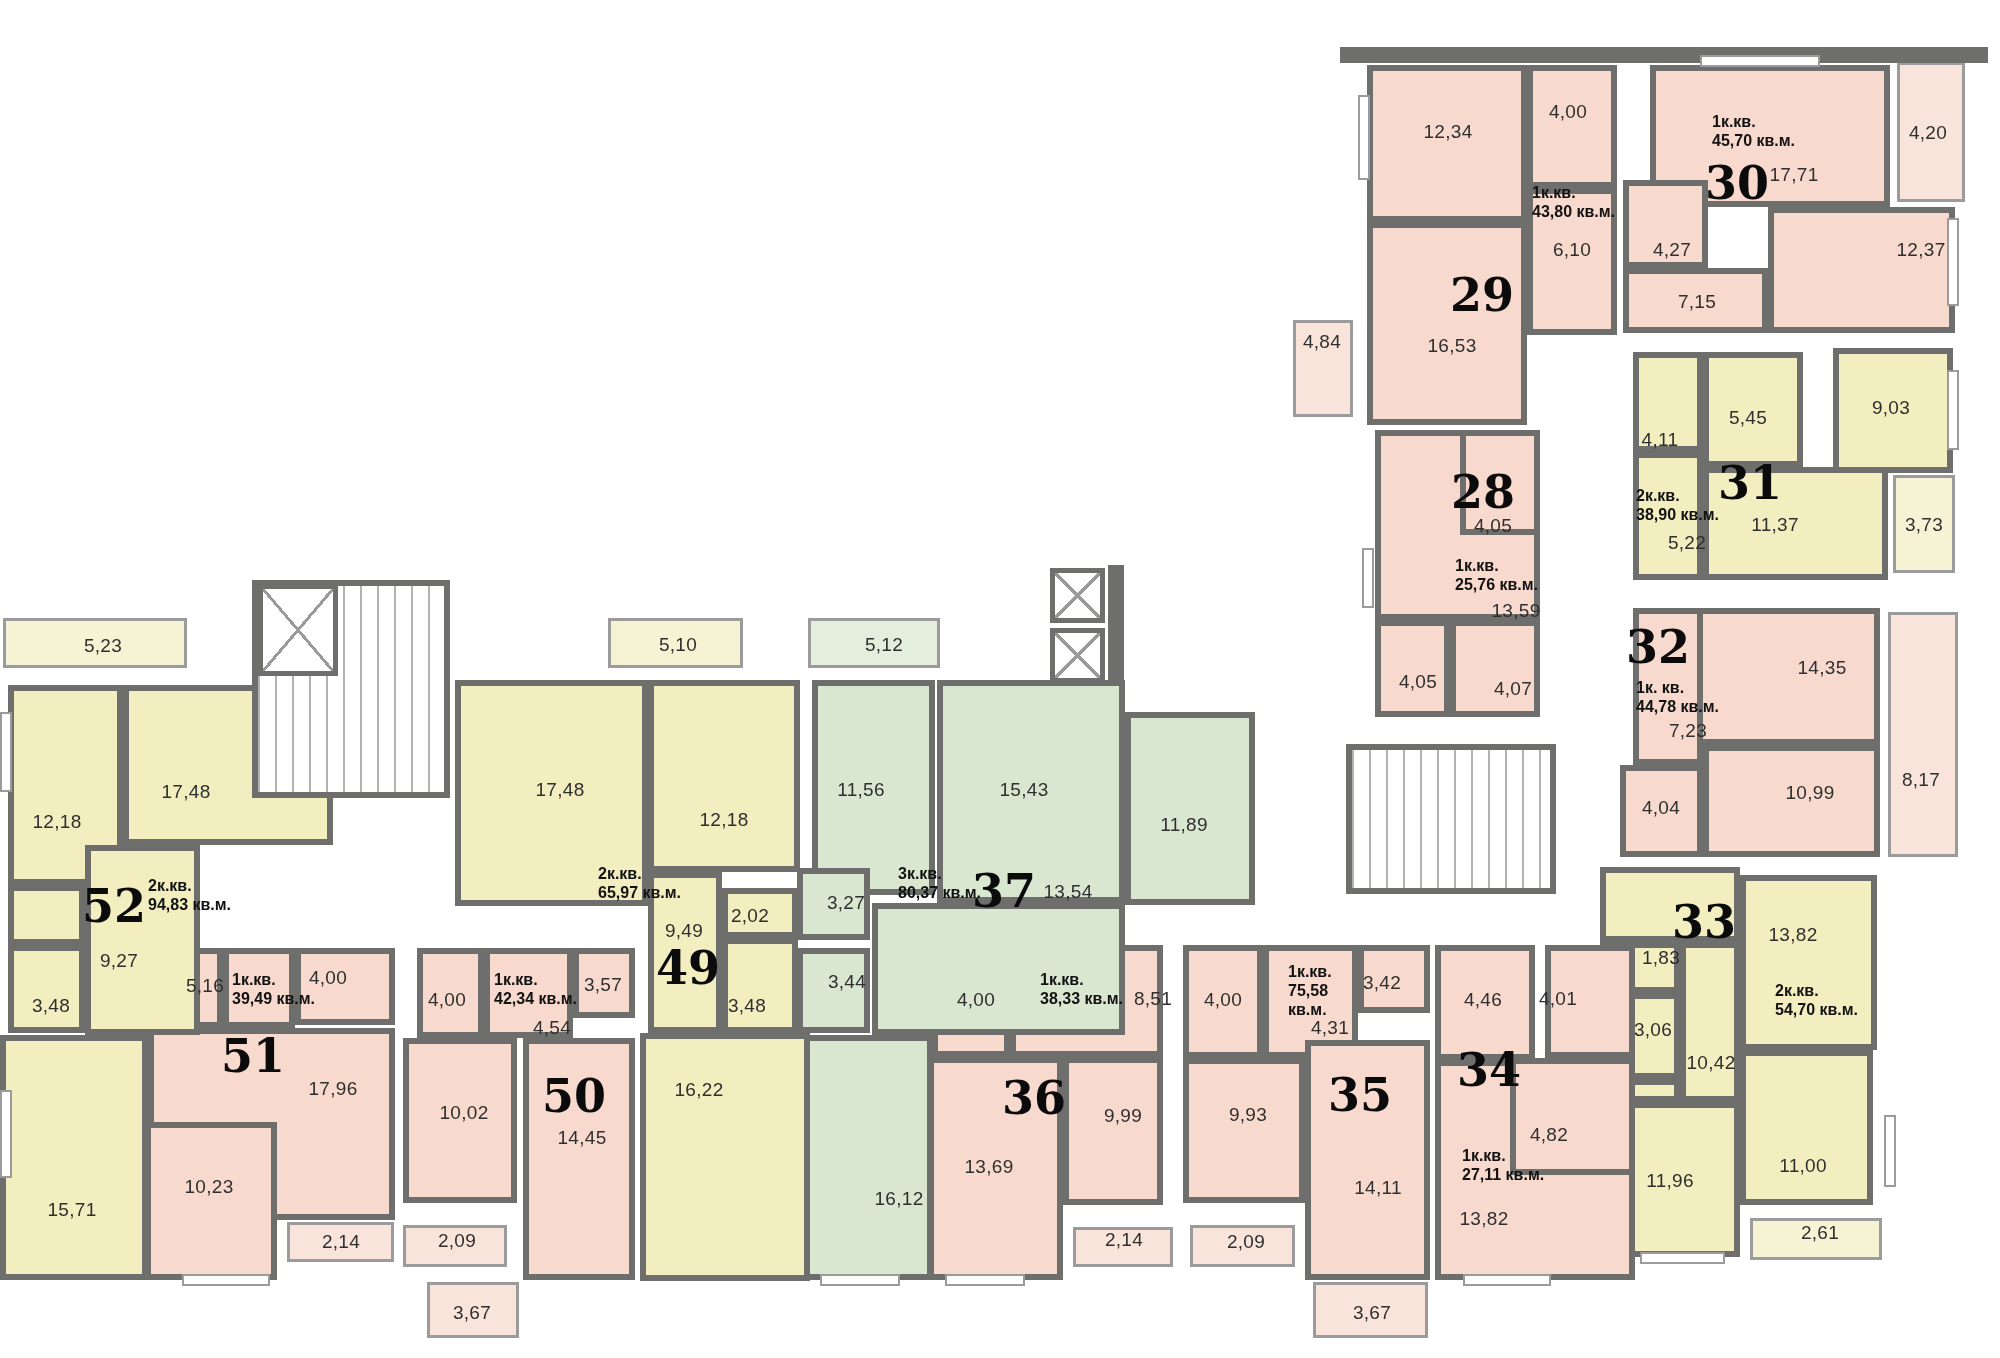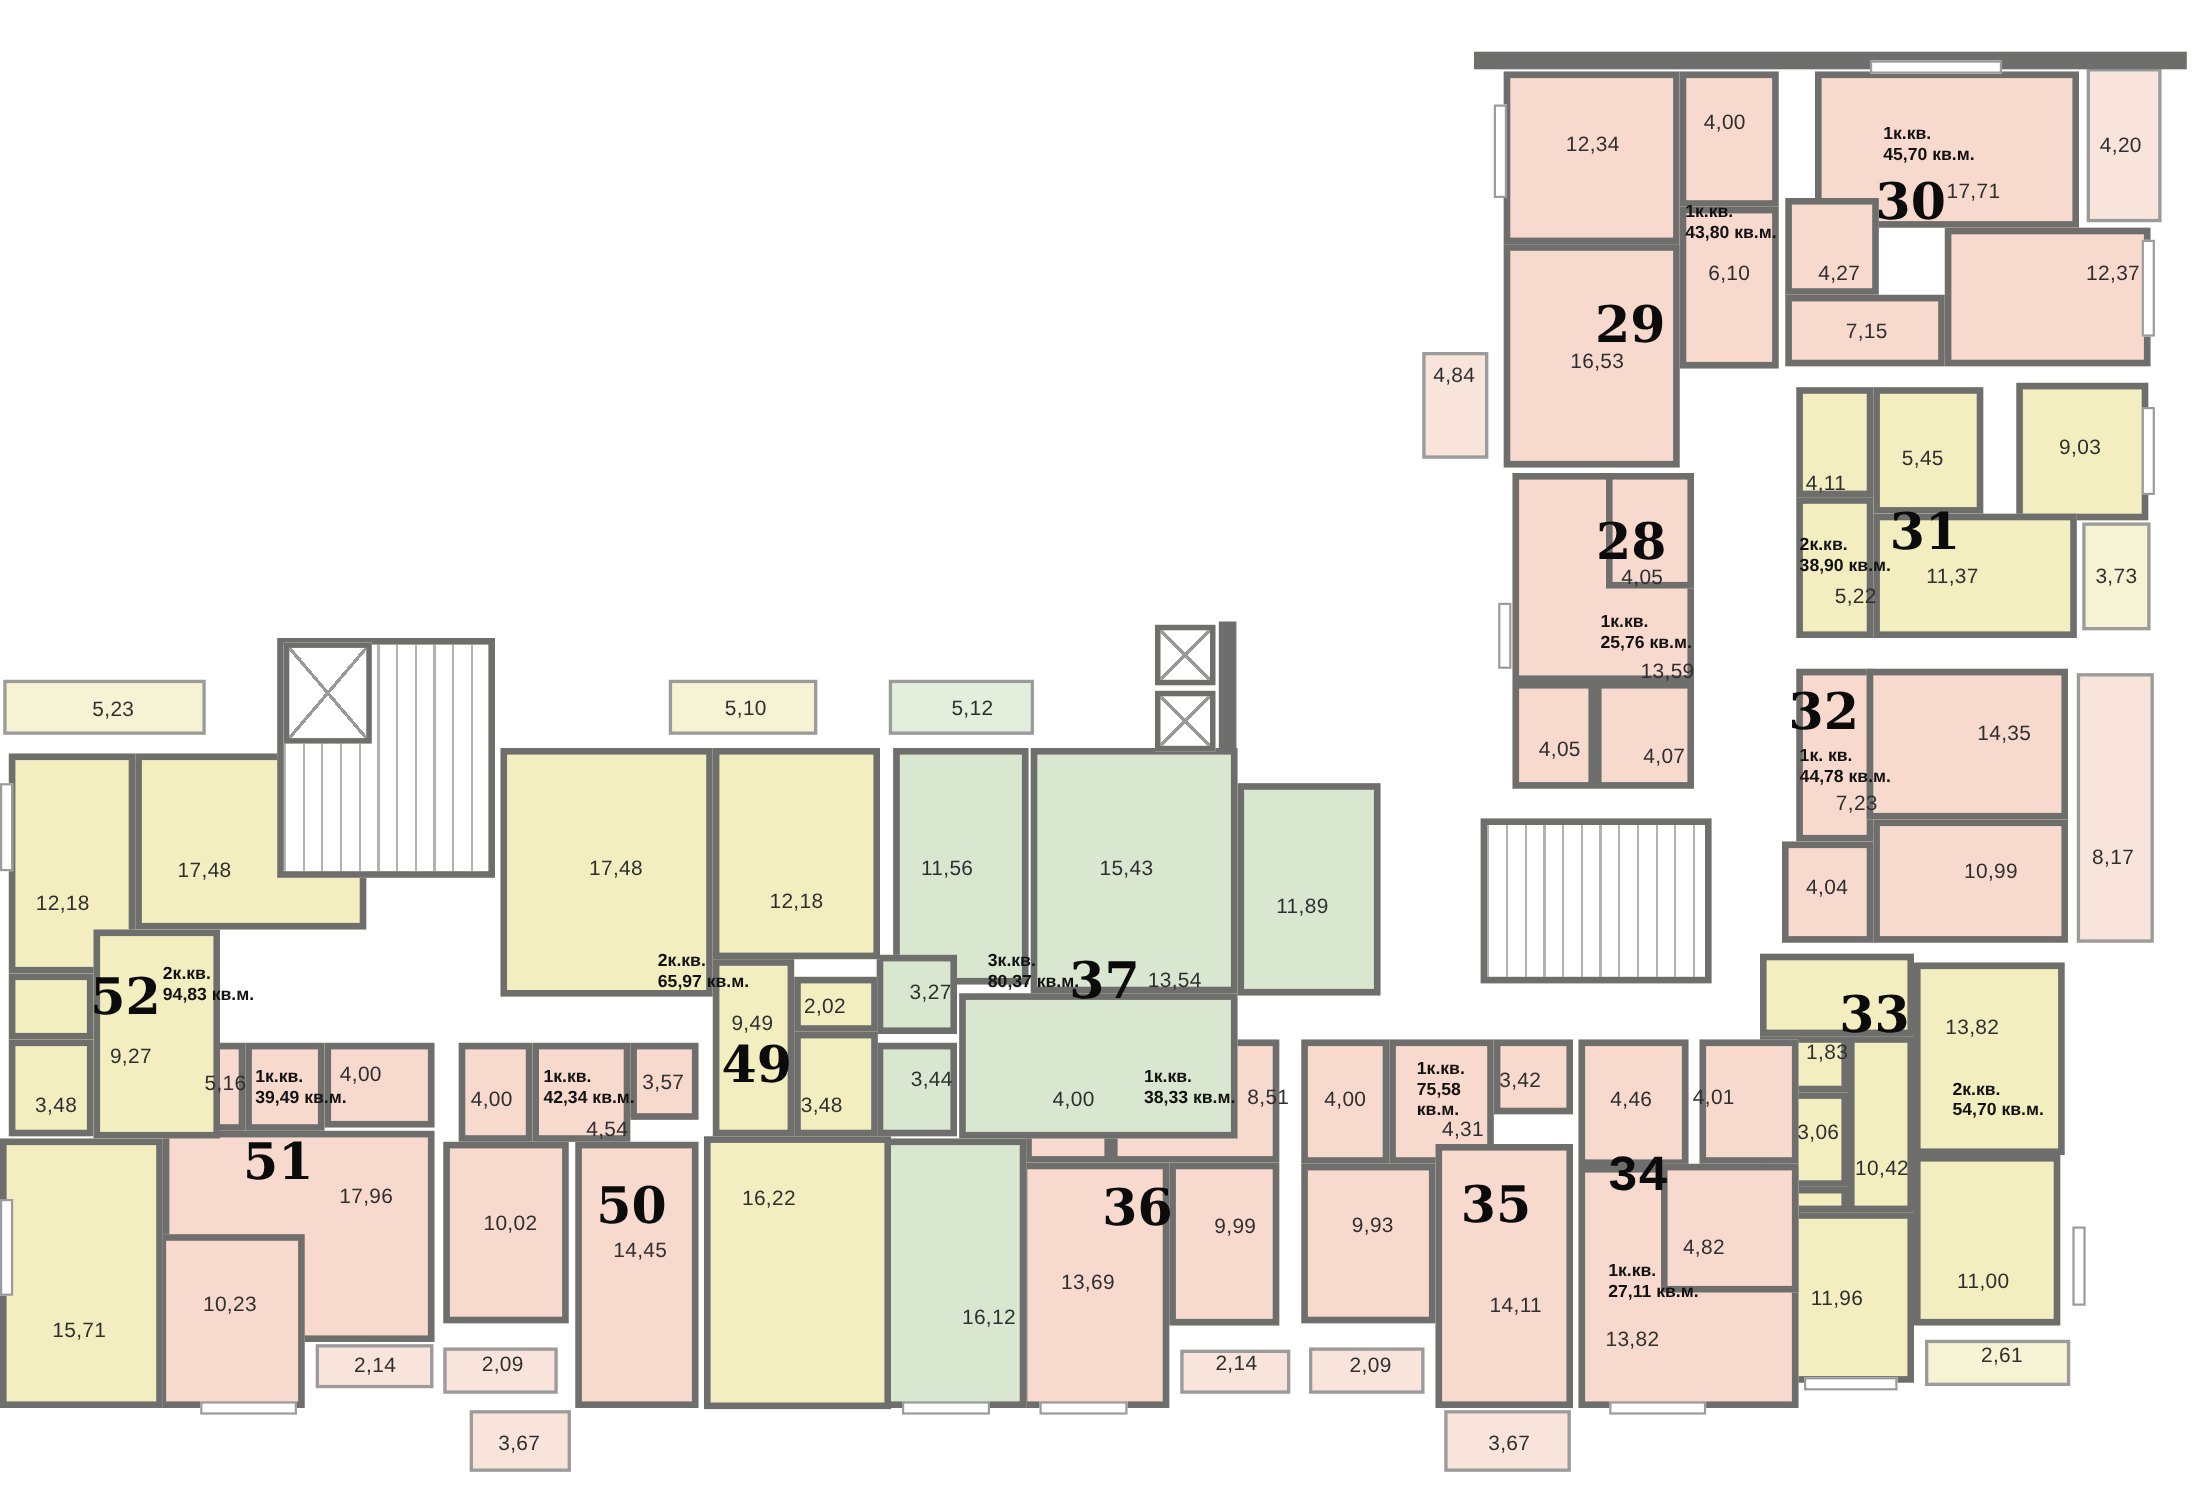--- a/index.html
+++ b/index.html
@@ -33,21 +33,21 @@
 
 <div id="plan">
     <div class="room pink" style="left: 1367px; top: 65px; width: 160px; height: 157px; z-index: 3;"></div>
     <div class="room pink" style="left: 1527px; top: 65px; width: 90px; height: 123px; z-index: 3;"></div>
     <div class="room pink" style="left: 1527px; top: 188px; width: 90px; height: 147px; z-index: 3;"></div>
     <div class="room pink" style="left: 1367px; top: 222px; width: 160px; height: 203px; z-index: 3;"></div>
     <div class="room pink balcony" style="left: 1293px; top: 320px; width: 60px; height: 97px; z-index: 4;"></div>
     <span class="area-label" style="left: 1448px; top: 110px; margin-top: 22px;">12,34</span>
     <span class="area-label" style="left: 1568px; top: 112px;">4,00</span>
     <span class="area-label" style="left: 1572px; top: 250px;">6,10</span>
-    <span class="area-label" style="left: 1452px; top: 330px;">16,53</span>
+    <span class="area-label" style="left: 1452px; top: 346px;">16,53</span>
     <span class="area-label" style="left: 1322px; top: 342px;">4,84</span>
     <span class="apt-number" style="left: 1482px; top: 295px;">29</span>
     <div class="apt-header" style="left: 1532px; top: 183px;">
       <div>1к.кв.</div>
       <div>43,80 кв.м.</div>
     </div>
     <div class="room pink" style="left: 1650px; top: 65px; width: 240px; height: 142px; z-index: 3;"></div>
     <div class="room pink balcony" style="left: 1897px; top: 62px; width: 68px; height: 140px; z-index: 4;"></div>
     <div class="room pink" style="left: 1623px; top: 180px; width: 85px; height: 88px; z-index: 3;"></div>
     <div class="room pink" style="left: 1623px; top: 268px; width: 145px; height: 65px; z-index: 3;"></div>
@@ -129,21 +129,21 @@
       <div>54,70 кв.м.</div>
     </div>
     <div class="room pink" style="left: 1435px; top: 945px; width: 100px; height: 115px; z-index: 3;"></div>
     <div class="room pink" style="left: 1545px; top: 945px; width: 90px; height: 113px; z-index: 3;"></div>
     <div class="room pink" style="left: 1435px; top: 1060px; width: 200px; height: 220px; z-index: 3;"></div>
     <div class="room pink" style="left: 1510px; top: 1058px; width: 125px; height: 117px; z-index: 3;"></div>
     <span class="area-label" style="left: 1483px; top: 1000px;">4,46</span>
     <span class="area-label" style="left: 1558px; top: 999px;">4,01</span>
     <span class="area-label" style="left: 1549px; top: 1135px;">4,82</span>
     <span class="area-label" style="left: 1484px; top: 1219px;">13,82</span>
-    <span class="apt-number" style="left: 1489px; top: 1070px; font-family: Liberation Mono, monospace;">34</span>
+    <span class="apt-number" style="left: 1489px; top: 1070px;">34</span>
     <div class="apt-header" style="left: 1462px; top: 1146px;">
       <div>1к.кв.</div>
       <div>27,11 кв.м.</div>
     </div>
     <div class="room pink" style="left: 1183px; top: 945px; width: 80px; height: 113px; z-index: 3;"></div>
     <div class="room pink" style="left: 1263px; top: 945px; width: 95px; height: 113px; z-index: 3;"></div>
     <div class="room pink" style="left: 1358px; top: 945px; width: 72px; height: 68px; z-index: 3;"></div>
     <div class="room pink" style="left: 1183px; top: 1058px; width: 122px; height: 145px; z-index: 3;"></div>
     <div class="room pink" style="left: 1305px; top: 1040px; width: 125px; height: 240px; z-index: 3;"></div>
     <div class="room pink balcony" style="left: 1190px; top: 1225px; width: 105px; height: 42px; z-index: 4;"></div>

